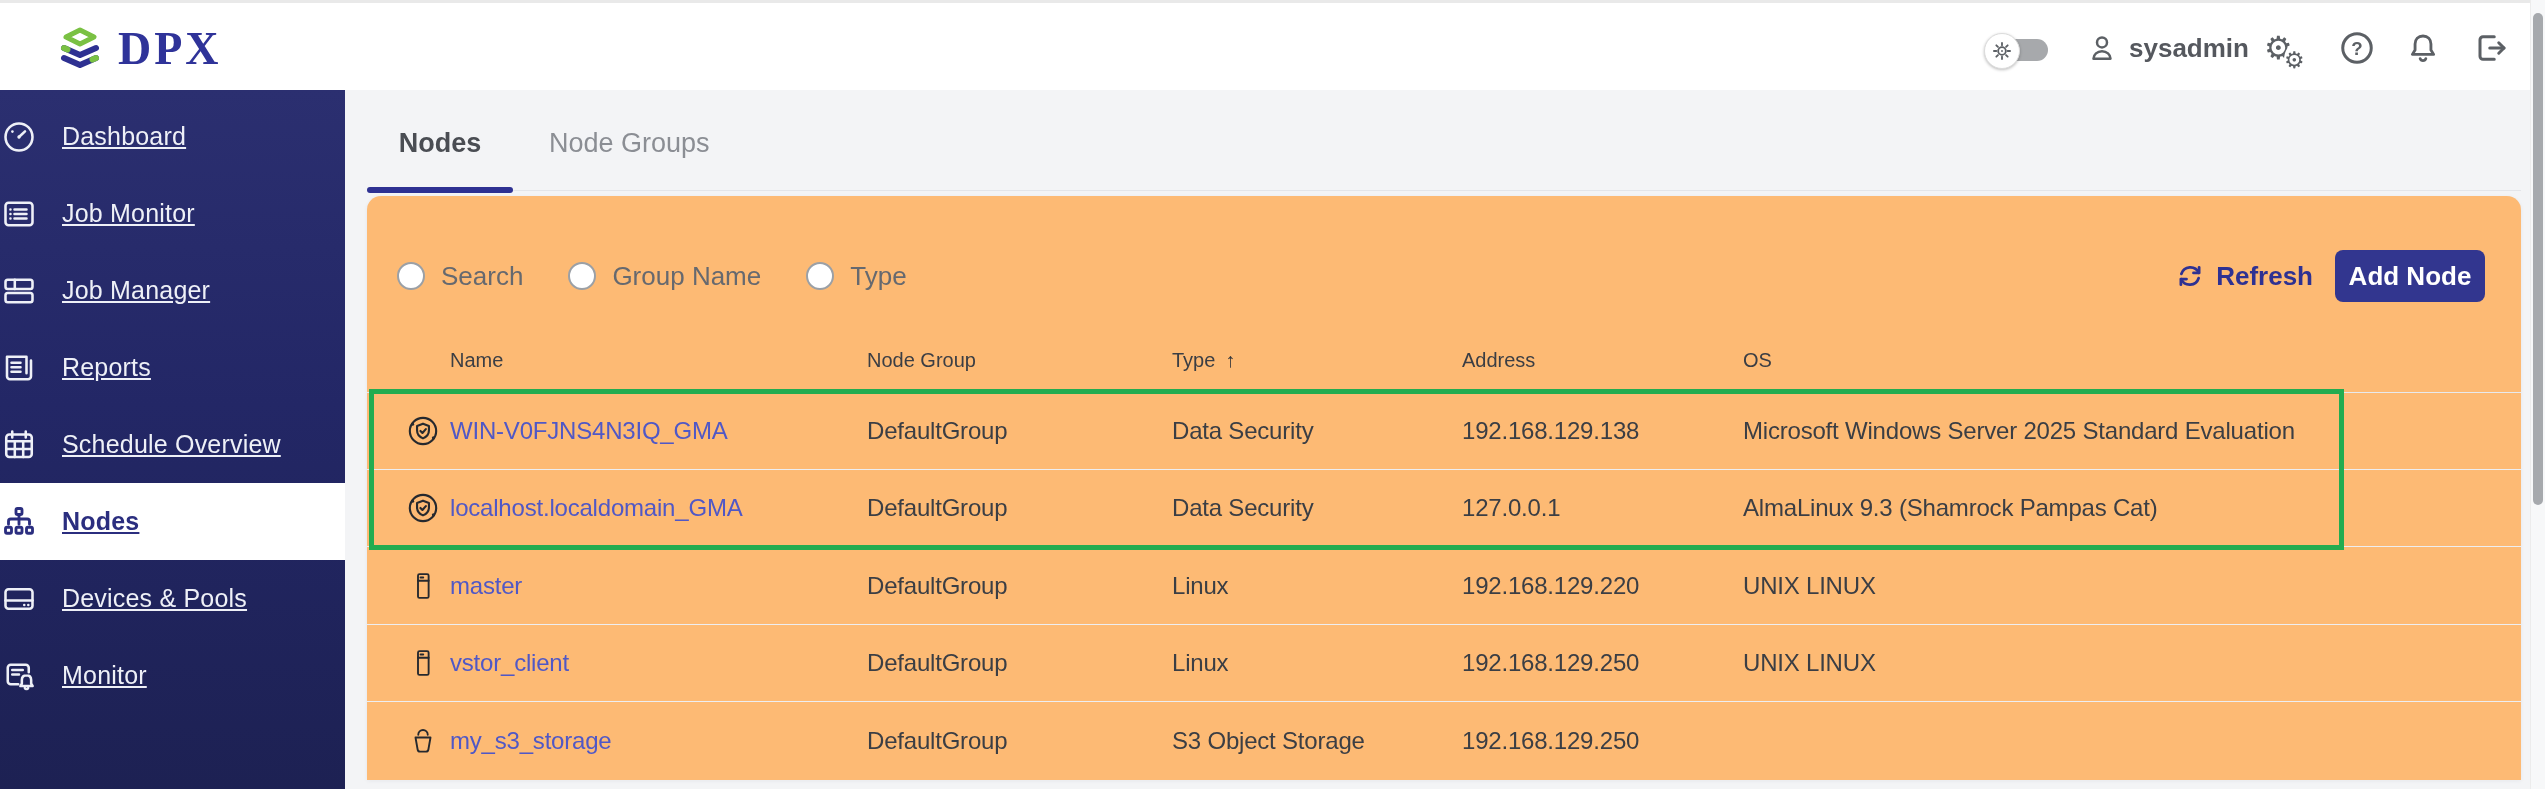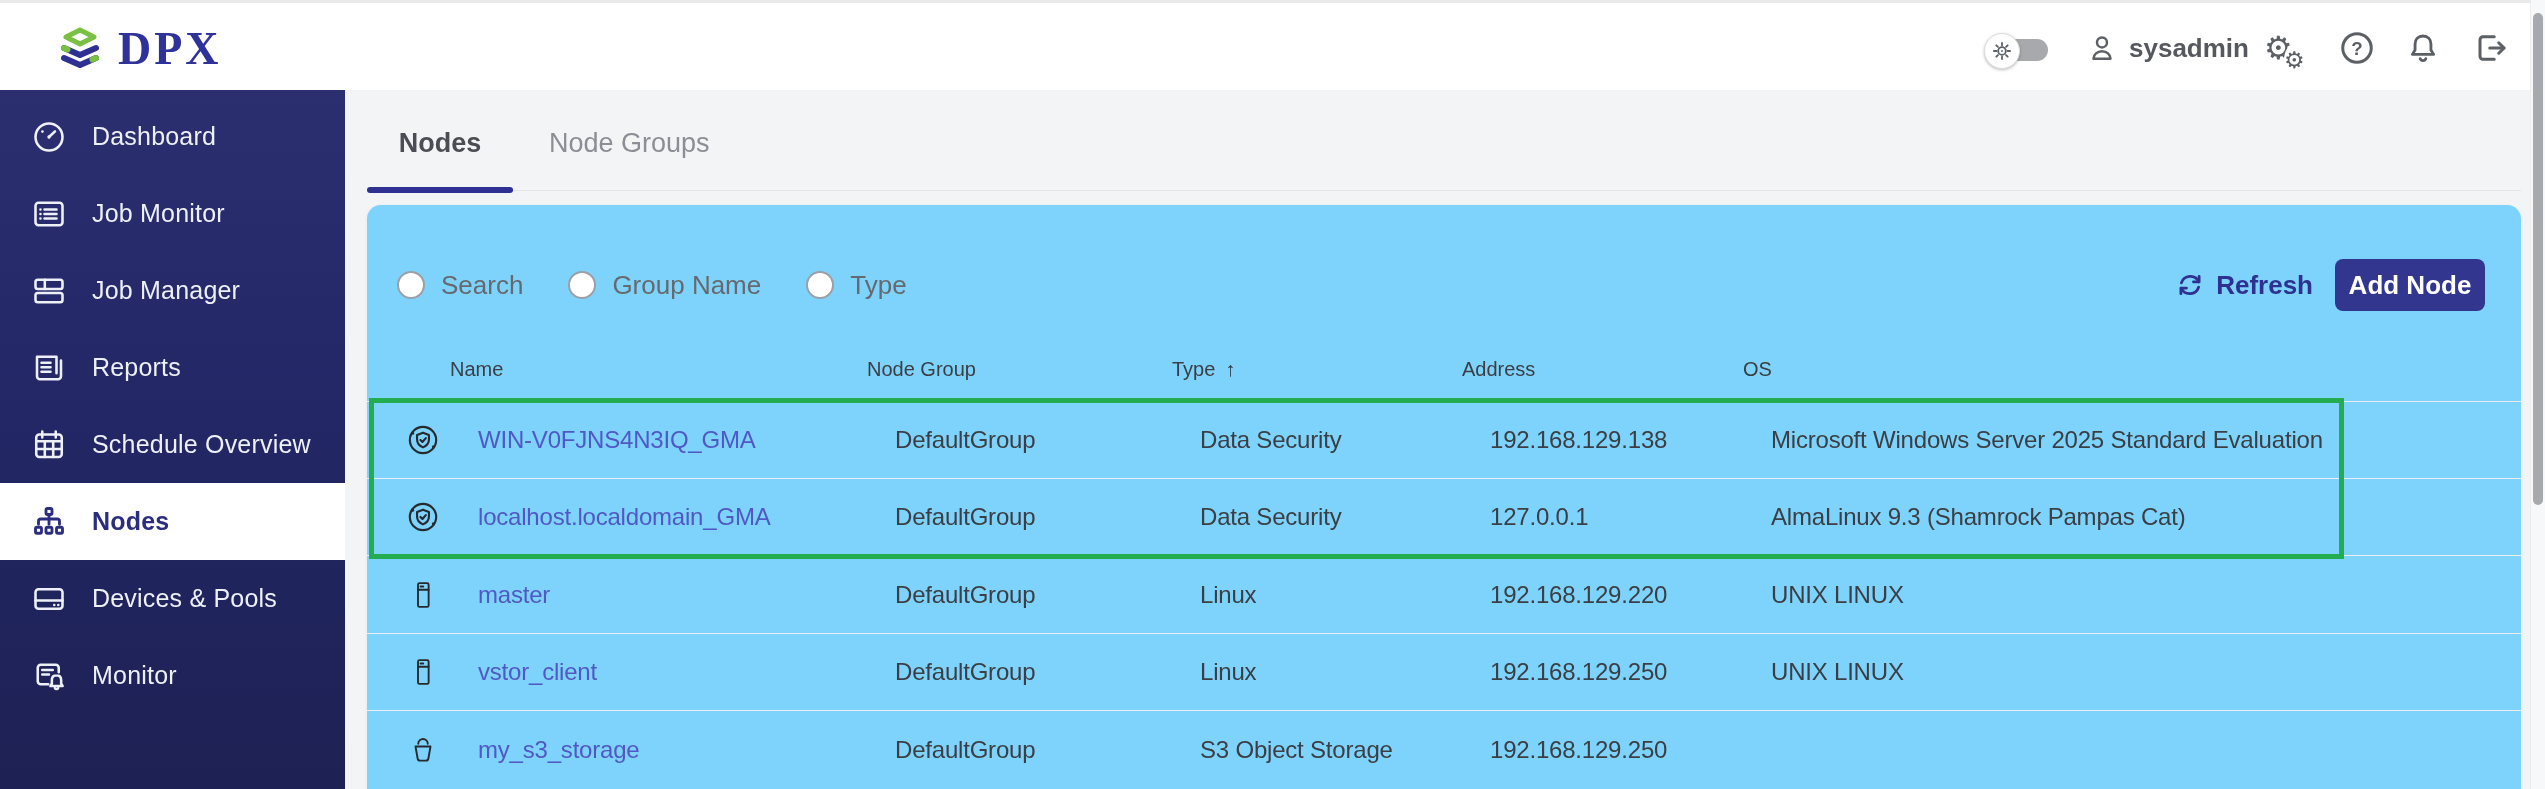--- a/index.html
+++ b/index.html
@@ -16,40 +16,40 @@
   .uname{font-size:26px;font-weight:600;color:#55585e;margin-left:12px;}
   .toggle{position:absolute;left:1990px;top:36px;width:58px;height:22px;background:#a7a9ac;border-radius:12px;cursor:pointer;}
   .knob{position:absolute;left:-6px;top:-6px;width:34px;height:34px;background:#fff;border:1px solid #dcdcdc;
         border-radius:50%;box-shadow:0 1px 3px rgba(0,0,0,.25);display:flex;align-items:center;justify-content:center;}
   .gearglyphs{font-size:32px;line-height:32px;color:#5c6065;position:relative;}
   .gearglyphs .g2{position:absolute;font-size:23px;left:20px;top:12px;background:#fff;border-radius:50%;}
 
   
   .sidebar{position:absolute;left:0;top:90px;width:345px;height:699px;
            background:linear-gradient(180deg,#2b2f70 0%,#232766 45%,#1d2153 100%);z-index:10;}
-  .sitem{position:relative;height:77px;display:flex;align-items:center;padding-left:30px;box-sizing:border-box;
-         color:#eef0f7;cursor:pointer;}
+  .sitem{position:relative;height:77px;display:flex;align-items:center;box-sizing:border-box;
+         color:#eef0f7;cursor:pointer;text-decoration:underline;}
   .sitem .sico{width:38px;height:38px;display:flex;align-items:center;justify-content:center;flex:none;}
   .sitem .slabel{margin-left:24px;font-size:25px;letter-spacing:.2px;}
   .sitem.active{background:#ffffff;color:#2b2e7f;}
   .sitem.active .slabel{font-weight:700;}
   .sidebar-pad{height:8px;}
   svg.lsico{stroke:#eef0f7;fill:none;stroke-width:1.7;stroke-linecap:round;stroke-linejoin:round;}
   .active svg.lsico{stroke:#2b2e7f;stroke-width:1.9;}
 
   
   .tabzone{position:absolute;left:345px;top:90px;right:0;height:102px;}
   .tabline{position:absolute;left:22px;top:100px;width:2154px;height:1px;background:#e3e5e9;}
   .tab{position:absolute;top:38px;font-size:27px;cursor:pointer;}
   .tab-nodes{left:22px;width:146px;text-align:center;color:#4a4d53;font-weight:700;}
   .tab-groups{left:204px;color:#8b8e94;}
   .tab-underline{position:absolute;left:22px;top:97px;width:146px;height:6px;background:#2e3192;border-radius:3px;}
 
   
-  .card{position:absolute;left:367px;top:205px;width:2154px;height:584px;background:#7dd3fc;
+  .card{position:absolute;left:367px;top:196px;width:2154px;height:584px;background:#fdba74;
         border-radius:14px 14px 0 0;box-shadow:0 1px 4px rgba(35,40,70,.06);}
 
   
   .filters{position:absolute;left:30px;top:42px;height:76px;display:flex;align-items:center;gap:45px;}
   .radio-opt{display:flex;align-items:center;cursor:pointer;}
   .radio-circle{width:24px;height:24px;border:2px solid #9ba0a6;border-radius:50%;background:#fff;flex:none;}
   .radio-label{margin-left:16px;font-size:26px;color:#66696f;}
 
   .toolbar{position:absolute;right:36px;top:42px;height:76px;display:flex;align-items:center;gap:22px;}
   .refresh{display:flex;align-items:center;gap:12px;color:#2e3192;font-size:26px;font-weight:600;cursor:pointer;}
@@ -58,21 +58,21 @@
 
   
   .thead{position:absolute;left:0;top:132px;width:2154px;height:64px;border-bottom:1px solid #e8eaed;}
   .th{position:absolute;top:50%;transform:translateY(-50%);font-size:20px;color:#3b3e44;font-weight:500;}
   .sort-arrow{font-weight:700;color:#33363b;margin-left:10px;}
   .c-name{left:83px;}  .c-group{left:500px;} .c-type{left:805px;} .c-addr{left:1095px;} .c-os{left:1376px;}
 
   .tbody{position:absolute;left:0;top:196px;width:2154px;}
   .trow{position:absolute;left:0;width:2154px;height:77px;border-bottom:1px solid #edeef1;cursor:pointer;}
   .trow.last{border-bottom:none;height:78px;text-align:right;}
-  .cell{position:absolute;top:50%;transform:translateY(-50%);font-size:24px;color:#3b3e44;letter-spacing:-.2px;white-space:nowrap;margin-left:28px;}
+  .cell{position:absolute;top:50%;transform:translateY(-50%);font-size:24px;color:#3b3e44;letter-spacing:-.2px;white-space:nowrap;}
   .cicon{position:absolute;left:39px;top:50%;transform:translateY(-50%);width:34px;height:38px;
          display:flex;align-items:center;justify-content:center;}
   a.cname{left:83px;color:#5058c6;text-decoration:none;}
   svg.rowico{stroke:#26292e;fill:none;stroke-width:1.5;stroke-linecap:round;stroke-linejoin:round;}
 
   .highlight{position:absolute;left:2px;top:193px;width:1975px;height:161px;
              border:5px solid #23ac50;box-sizing:border-box;pointer-events:none;z-index:6;}
 
   
   .sbar{position:absolute;right:0;top:0;width:14px;height:789px;background:#f7f8f9;border-left:1px solid #ececec;z-index:30;}

